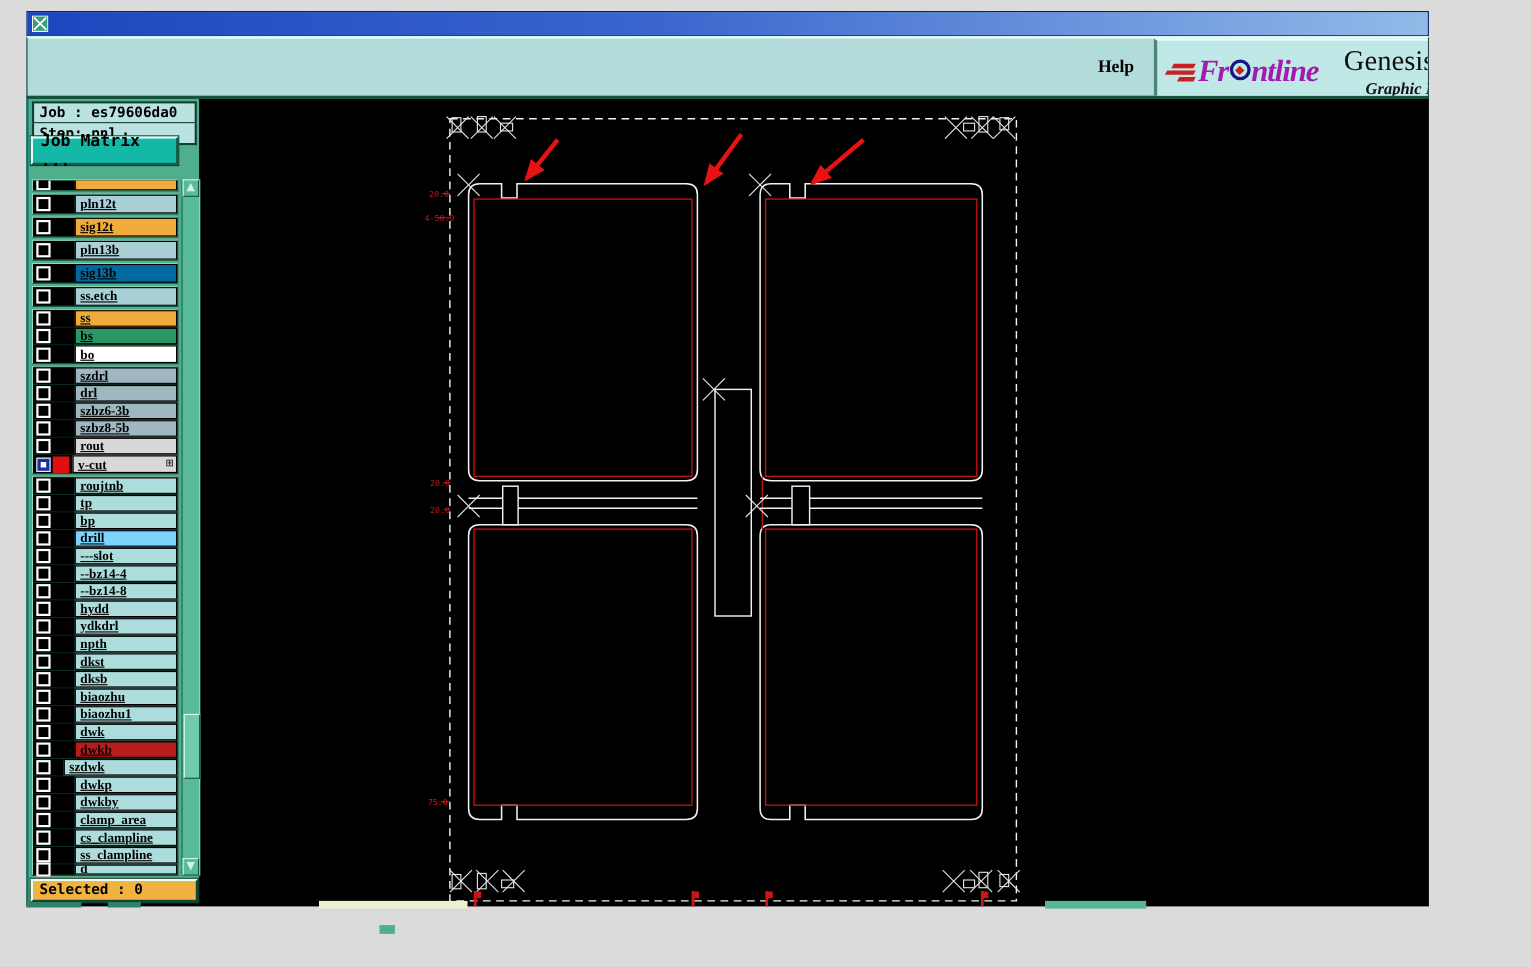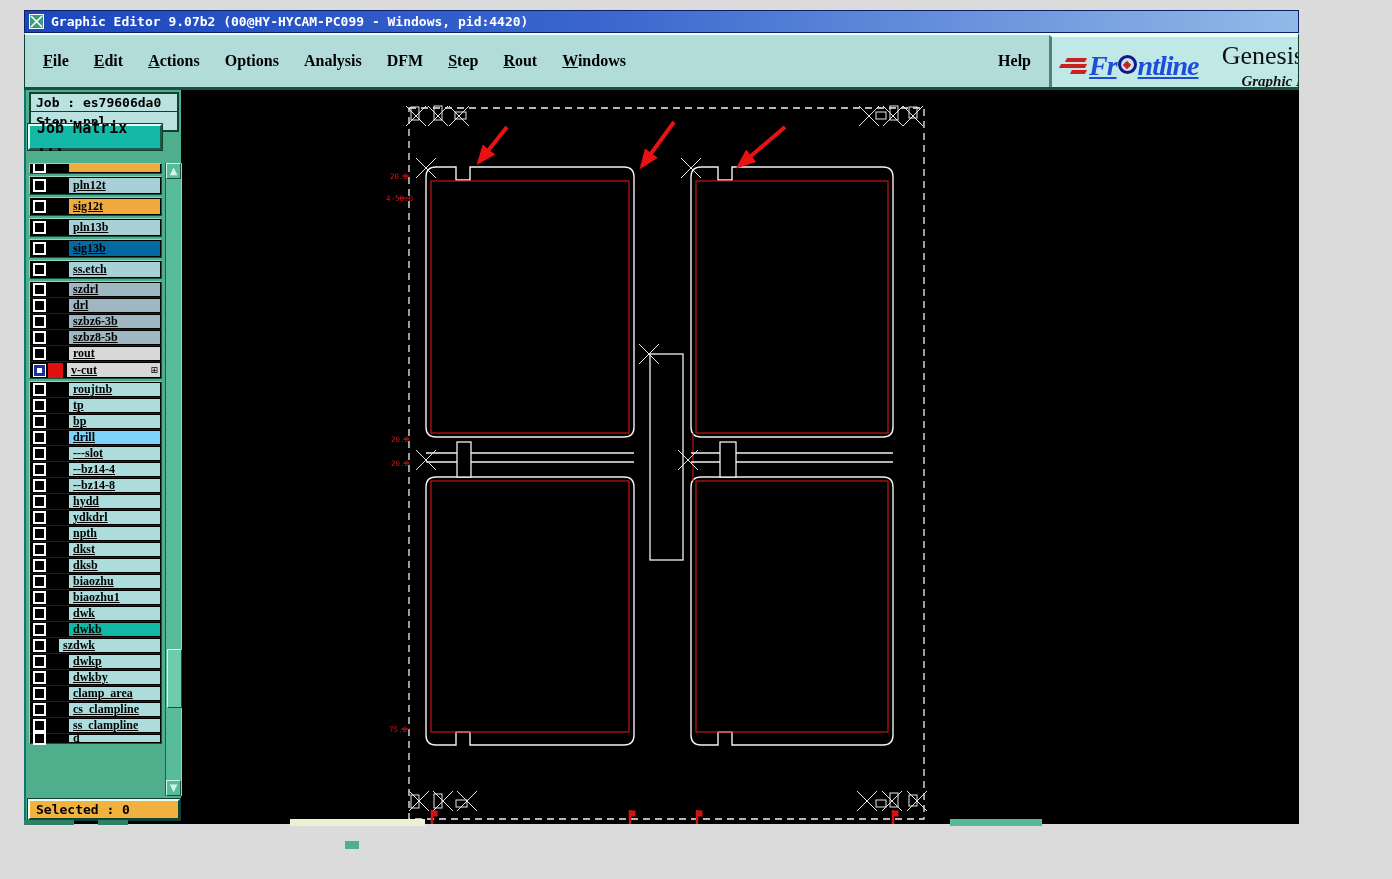--- a/index.html
+++ b/index.html
@@ -19,21 +19,21 @@
   .menu-item{font:bold 16px "Liberation Serif",serif;color:#000;margin-right:17px;padding:4px 4px;cursor:default;}
   .menu-item .ul{text-decoration:underline;}
   #help-button{margin-left:auto;font:bold 16px "Liberation Serif",serif;padding:4px 8px;margin-right:10px;}
   
   #logo-panel{width:249px;height:100%;box-sizing:border-box;background:#BFE8E6;position:relative;
               border-left:3px solid #4e8577;border-top:2px solid #e8fffa;overflow:hidden;flex:0 0 auto;}
   #frontline{position:absolute;left:8px;top:13px;display:flex;align-items:center;}
   .stripes{display:flex;flex-direction:column;align-items:flex-end;margin-right:3px;}
   .stripes div{background:#CC2020;height:4px;margin:1px 0;transform:skewX(-28deg);}
   .s1{width:20px}.s2{width:26px}.s3{width:15px}
-  #frontline-text{font:bold italic 28px "Liberation Serif",serif;color:#1d4ed8;letter-spacing:-1px;text-decoration:underline;}
+  #frontline-text{font:bold italic 28px "Liberation Serif",serif;color:#a21caf;letter-spacing:-1px;}
   #frontline-o{display:inline-block;width:13px;height:13px;border:3px solid #16168C;border-radius:50%;
                position:relative;top:-1px;margin:0 1px;}
   #frontline-o i{position:absolute;left:3.5px;top:3.5px;width:6px;height:6px;background:#CC2020;transform:rotate(45deg);}
   #genesis{position:absolute;right:-6px;top:4px;font:26px "Liberation Serif",serif;color:#101010;}
   #graphic-sub{position:absolute;right:-8px;top:36px;font:bold italic 15px "Liberation Serif",serif;color:#101010;}
   
   #client{position:absolute;left:24px;top:90px;width:1275px;height:734px;background:#000;}
   
   #sidebar{position:absolute;left:0;top:0;width:157px;height:731px;background:#4FAE8C;
            border-left:2px solid #0f766e;box-sizing:border-box;}
@@ -86,35 +86,23 @@
 <body>
 
 <div id="desktop">
 
   <div id="titlebar">
     <svg id="title-icon" viewBox="0 0 15 15">
       <rect x="0.5" y="0.5" width="14" height="14" fill="#3A9C7A" stroke="#fff"></rect>
       <line x1="2" y1="2" x2="13" y2="13" stroke="#fff" stroke-width="1.6"></line>
       <line x1="13" y1="2" x2="2" y2="13" stroke="#fff" stroke-width="1.6"></line>
     </svg>
-    <span id="window-title">Graphic Editor 9.07b2 (00@HY-HYCAM-PC099 - Windows, pid:4420)</span>
   </div>
 
   <div id="menubar">
-    <div class="menu-row">
-        <div class="menu-item"><span class="ul">F</span>ile</div>
-        <div class="menu-item"><span class="ul">E</span>dit</div>
-        <div class="menu-item"><span class="ul">A</span>ctions</div>
-        <div class="menu-item">Options</div>
-        <div class="menu-item">Analysis</div>
-        <div class="menu-item">DFM</div>
-        <div class="menu-item"><span class="ul">S</span>tep</div>
-        <div class="menu-item"><span class="ul">R</span>out</div>
-        <div class="menu-item"><span class="ul">W</span>indows</div>
-      </div>
     <div id="help-button">Help</div>
     <div id="logo-panel">
       <div id="frontline">
         <div class="stripes">
           <div class="s1"></div>
             <div class="s2"></div>
             <div class="s3"></div>
         </div>
         <span id="frontline-text"><span>Fr</span><span id="frontline-o"><i></i></span><span>ntline</span></span>
       </div>
@@ -162,20 +150,34 @@
           </div>
           <div class="lbox tall">
             <div class="lrow tall">
               <span class="cb"></span>
               <span class="lfield" style="background: rgb(169, 207, 215);">ss.etch</span>
             </div>
           </div>
           <div class="lbox">
             <div class="lrow">
               <span class="cb"></span>
+              <span class="lfield" style="background: rgb(239, 172, 61);">ss</span>
+            </div>
+            <div class="lrow">
+              <span class="cb"></span>
+              <span class="lfield" style="background: rgb(42, 150, 99);">bs</span>
+            </div>
+            <div class="lrow">
+              <span class="cb"></span>
+              <span class="lfield" style="background: rgb(255, 255, 255);">bo</span>
+            </div>
+          </div>
+          <div class="lbox">
+            <div class="lrow">
+              <span class="cb"></span>
               <span class="lfield" style="background: rgb(158, 183, 192);">szdrl</span>
             </div>
             <div class="lrow">
               <span class="cb"></span>
               <span class="lfield" style="background: rgb(158, 183, 192);">drl</span>
             </div>
             <div class="lrow">
               <span class="cb"></span>
               <span class="lfield" style="background: rgb(158, 183, 192);">szbz6-3b</span>
             </div>
@@ -249,21 +251,21 @@
             <div class="lrow">
               <span class="cb"></span>
               <span class="lfield" style="background: rgb(172, 220, 219);">biaozhu1</span>
             </div>
             <div class="lrow">
               <span class="cb"></span>
               <span class="lfield" style="background: rgb(172, 220, 219);">dwk</span>
             </div>
             <div class="lrow">
               <span class="cb"></span>
-              <span class="lfield" style="background: #14b8a6;">dwkb</span>
+              <span class="lfield" style="background: #b91c1c;">dwkb</span>
             </div>
             <div class="lrow">
               <span class="cb"></span>
               <span class="lfield" style="background: rgb(172, 220, 219); margin-left: 12px;">szdwk</span>
             </div>
             <div class="lrow">
               <span class="cb"></span>
               <span class="lfield" style="background: rgb(172, 220, 219);">dwkp</span>
             </div>
             <div class="lrow">

